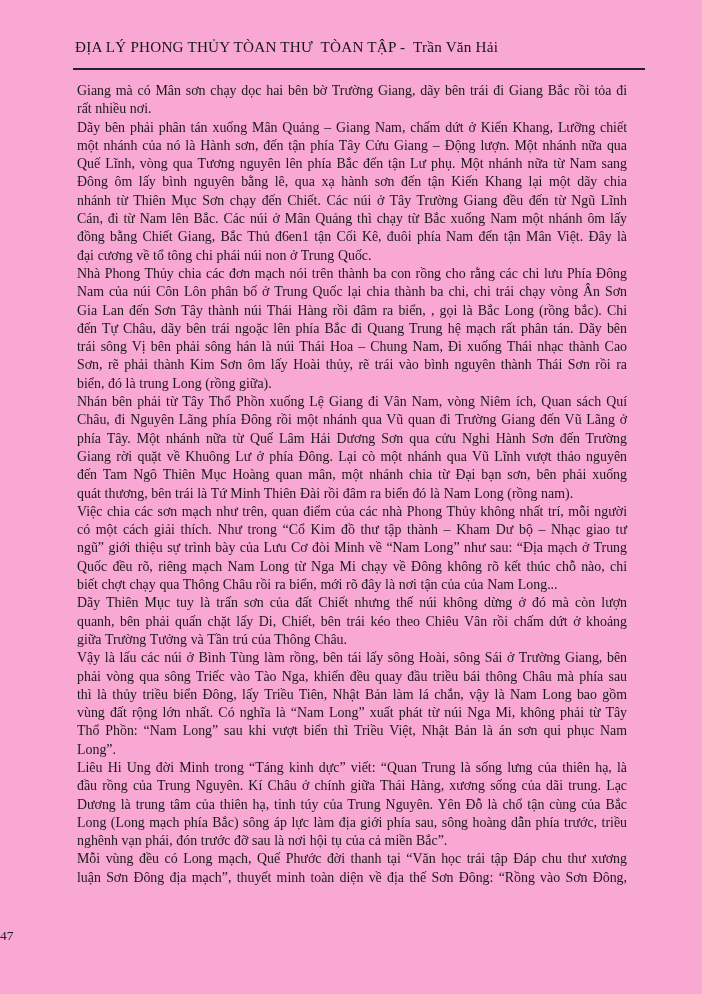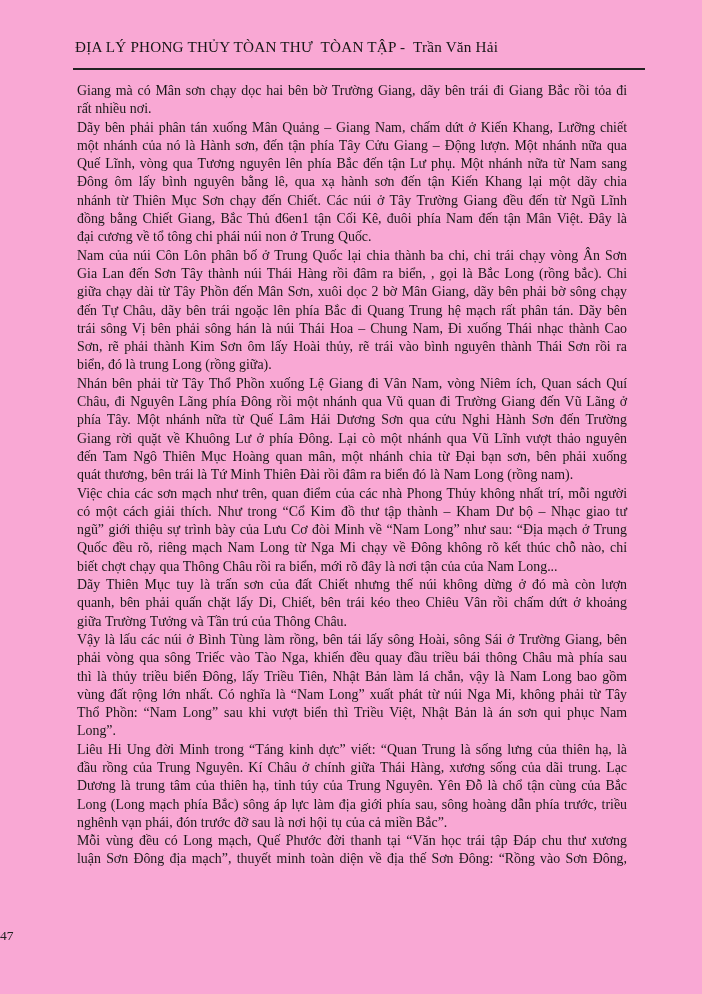--- a/index.html
+++ b/index.html
@@ -72,25 +72,26 @@
   <div class="header-rule"></div>
 
   <main class="doc-body">
       <div class="line">Giang mà có Mân sơn chạy dọc hai bên bờ Trường Giang, dãy bên trái đi Giang Bắc rồi tỏa đi</div>
       <div class="line para-end">rất nhiều nơi.</div>
       <div class="line">Dãy bên phải phân tán xuống Mân Quảng – Giang Nam, chấm dứt ở Kiến Khang, Lưỡng chiết</div>
       <div class="line">một nhánh của nó là Hành sơn, đến tận phía Tây Cửu Giang – Động lượn. Một nhánh nữa qua</div>
       <div class="line">Quế Lĩnh, vòng qua Tương nguyên lên phía Bắc đến tận Lư phụ. Một nhánh nữa từ Nam sang</div>
       <div class="line">Đông ôm lấy bình nguyên bằng lê, qua xạ hành sơn đến tận Kiến Khang lại một dãy chia</div>
       <div class="line">nhánh từ Thiên Mục Sơn chạy đến Chiết. Các núi ở Tây Trường Giang đều đến từ Ngũ Lĩnh</div>
+      <div class="line">Cán, đi từ Nam lên Bắc. Các núi ở Mân Quảng thì chạy từ Bắc xuống Nam một nhánh ôm lấy</div>
       <div class="line">đồng bằng Chiết Giang, Bắc Thủ đ6en1 tận Cối Kê, đuôi phía Nam đến tận Mân Việt. Đây là</div>
       <div class="line para-end">đại cương về tổ tông chi phái núi non ở Trung Quốc.</div>
+      <div class="line">Nhà Phong Thủy chia các đơn mạch nói trên thành ba con rồng cho rằng các chi lưu Phía Đông</div>
       <div class="line">Nam của núi Côn Lôn phân bố ở Trung Quốc lại chia thành ba chi, chi trái chạy vòng Ân Sơn</div>
       <div class="line">Gia Lan đến Sơn Tây thành núi Thái Hàng rồi đâm ra biển, , gọi là Bắc Long (rồng bắc). Chi</div>
-      <div class="line">giữa chạy dài từ Tây Phồn đến Mân Sơn, xuôi dọc 2 bờ Mân Giang, dãy bên phải bờ sông chạy</div>
       <div class="line">đến Tự Châu, dãy bên trái ngoặc lên phía Bắc đi Quang Trung hệ mạch rất phân tán. Dãy bên</div>
       <div class="line">trái sông Vị bên phải sông hán là núi Thái Hoa – Chung Nam, Đi xuống Thái nhạc thành Cao</div>
       <div class="line">Sơn, rẽ phải thành Kim Sơn ôm lấy Hoài thủy, rẽ trái vào bình nguyên thành Thái Sơn rồi ra</div>
       <div class="line para-end">biển, đó là trung Long (rồng giữa).</div>
       <div class="line">Nhán bên phải từ Tây Thổ Phồn xuống Lệ Giang đi Vân Nam, vòng Niêm ích, Quan sách Quí</div>
       <div class="line">Châu, đi Nguyên Lãng phía Đông rồi một nhánh qua Vũ quan đi Trường Giang đến Vũ Lãng ở</div>
       <div class="line">phía Tây. Một nhánh nữa từ Quế Lâm Hải Dương Sơn qua cửu Nghi Hành Sơn đến Trường</div>
       <div class="line">Giang rời quặt về Khuông Lư ở phía Đông. Lại cò một nhánh qua Vũ Lĩnh vượt thảo nguyên</div>
       <div class="line">đến Tam Ngô Thiên Mục Hoàng quan mân, một nhánh chia từ Đại bạn sơn, bên phải xuống</div>
       <div class="line para-end">quát thương, bên trái là Tứ Minh Thiên Đài rồi đâm ra biển đó là Nam Long (rồng nam).</div>

